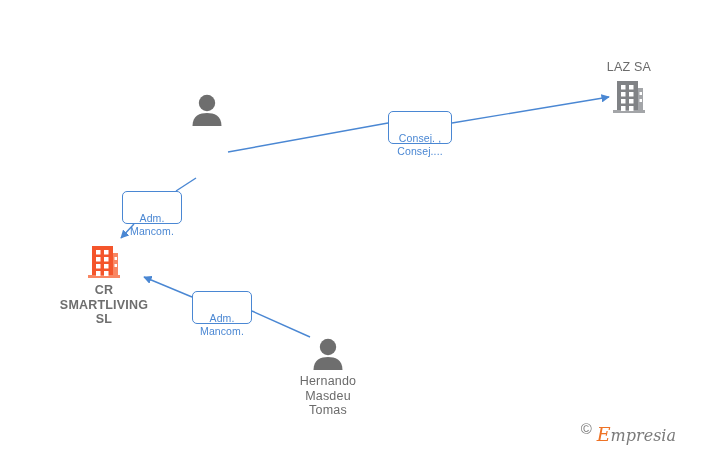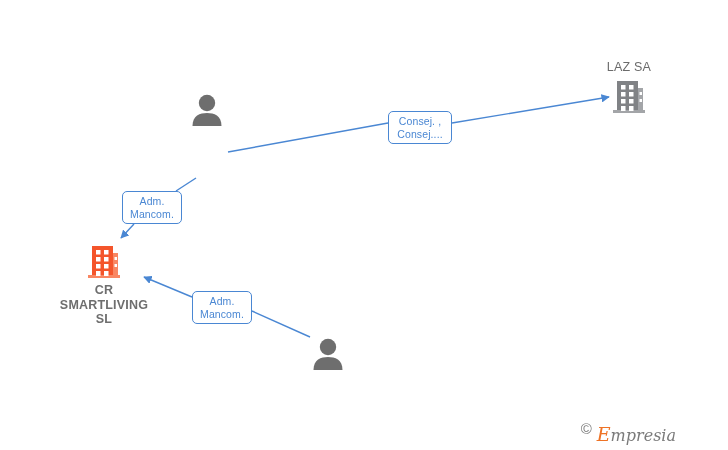--- a/index.html
+++ b/index.html
@@ -61,21 +61,21 @@
   .rel-box {
     position: absolute;
     box-sizing: border-box;
     border: 1px solid #4a87d3;
     border-radius: 5px;
     background: #ffffff;
     color: #4a87d3;
     font-size: 10.5px;
     line-height: 13px;
     text-align: center;
-    padding: 3px 6px 4px 6px;
+    padding: 20px 6px 4px 6px;
     white-space: pre-line;
     letter-spacing: 0.1px;
   }
 
   
   #watermark {
     position: absolute;
     right: 8px;
     bottom: 6px;
     display: flex;
@@ -179,20 +179,23 @@
 SL</div>
   </div>
 
   <div class="node" style="left:328px; top:337px;">
     <span class="icon-wrap">
       <svg width="38" height="34" viewBox="0 0 38 34" xmlns="http://www.w3.org/2000/svg">
         <circle cx="19" cy="10" r="8.2" fill="#6e6e6e"></circle>
         <path d="M 4.5 33 C 4.5 22.5 12 20 19 20 C 26 20 33.5 22.5 33.5 33 Z" fill="#6e6e6e"></path>
       </svg>
     </span>
+    <div class="node-label below">Hernando
+Masdeu
+Tomas</div>
   </div>
 
   <div class="rel-box" style="left:388px; top:111px; width:64px; height:33px;">Consej. ,
 Consej....</div>
 
   <div class="rel-box" style="left:122px; top:191px; width:60px; height:33px;">Adm.
 Mancom.</div>
 
   <div class="rel-box" style="left:192px; top:291px; width:60px; height:33px;">Adm.
 Mancom.</div>

